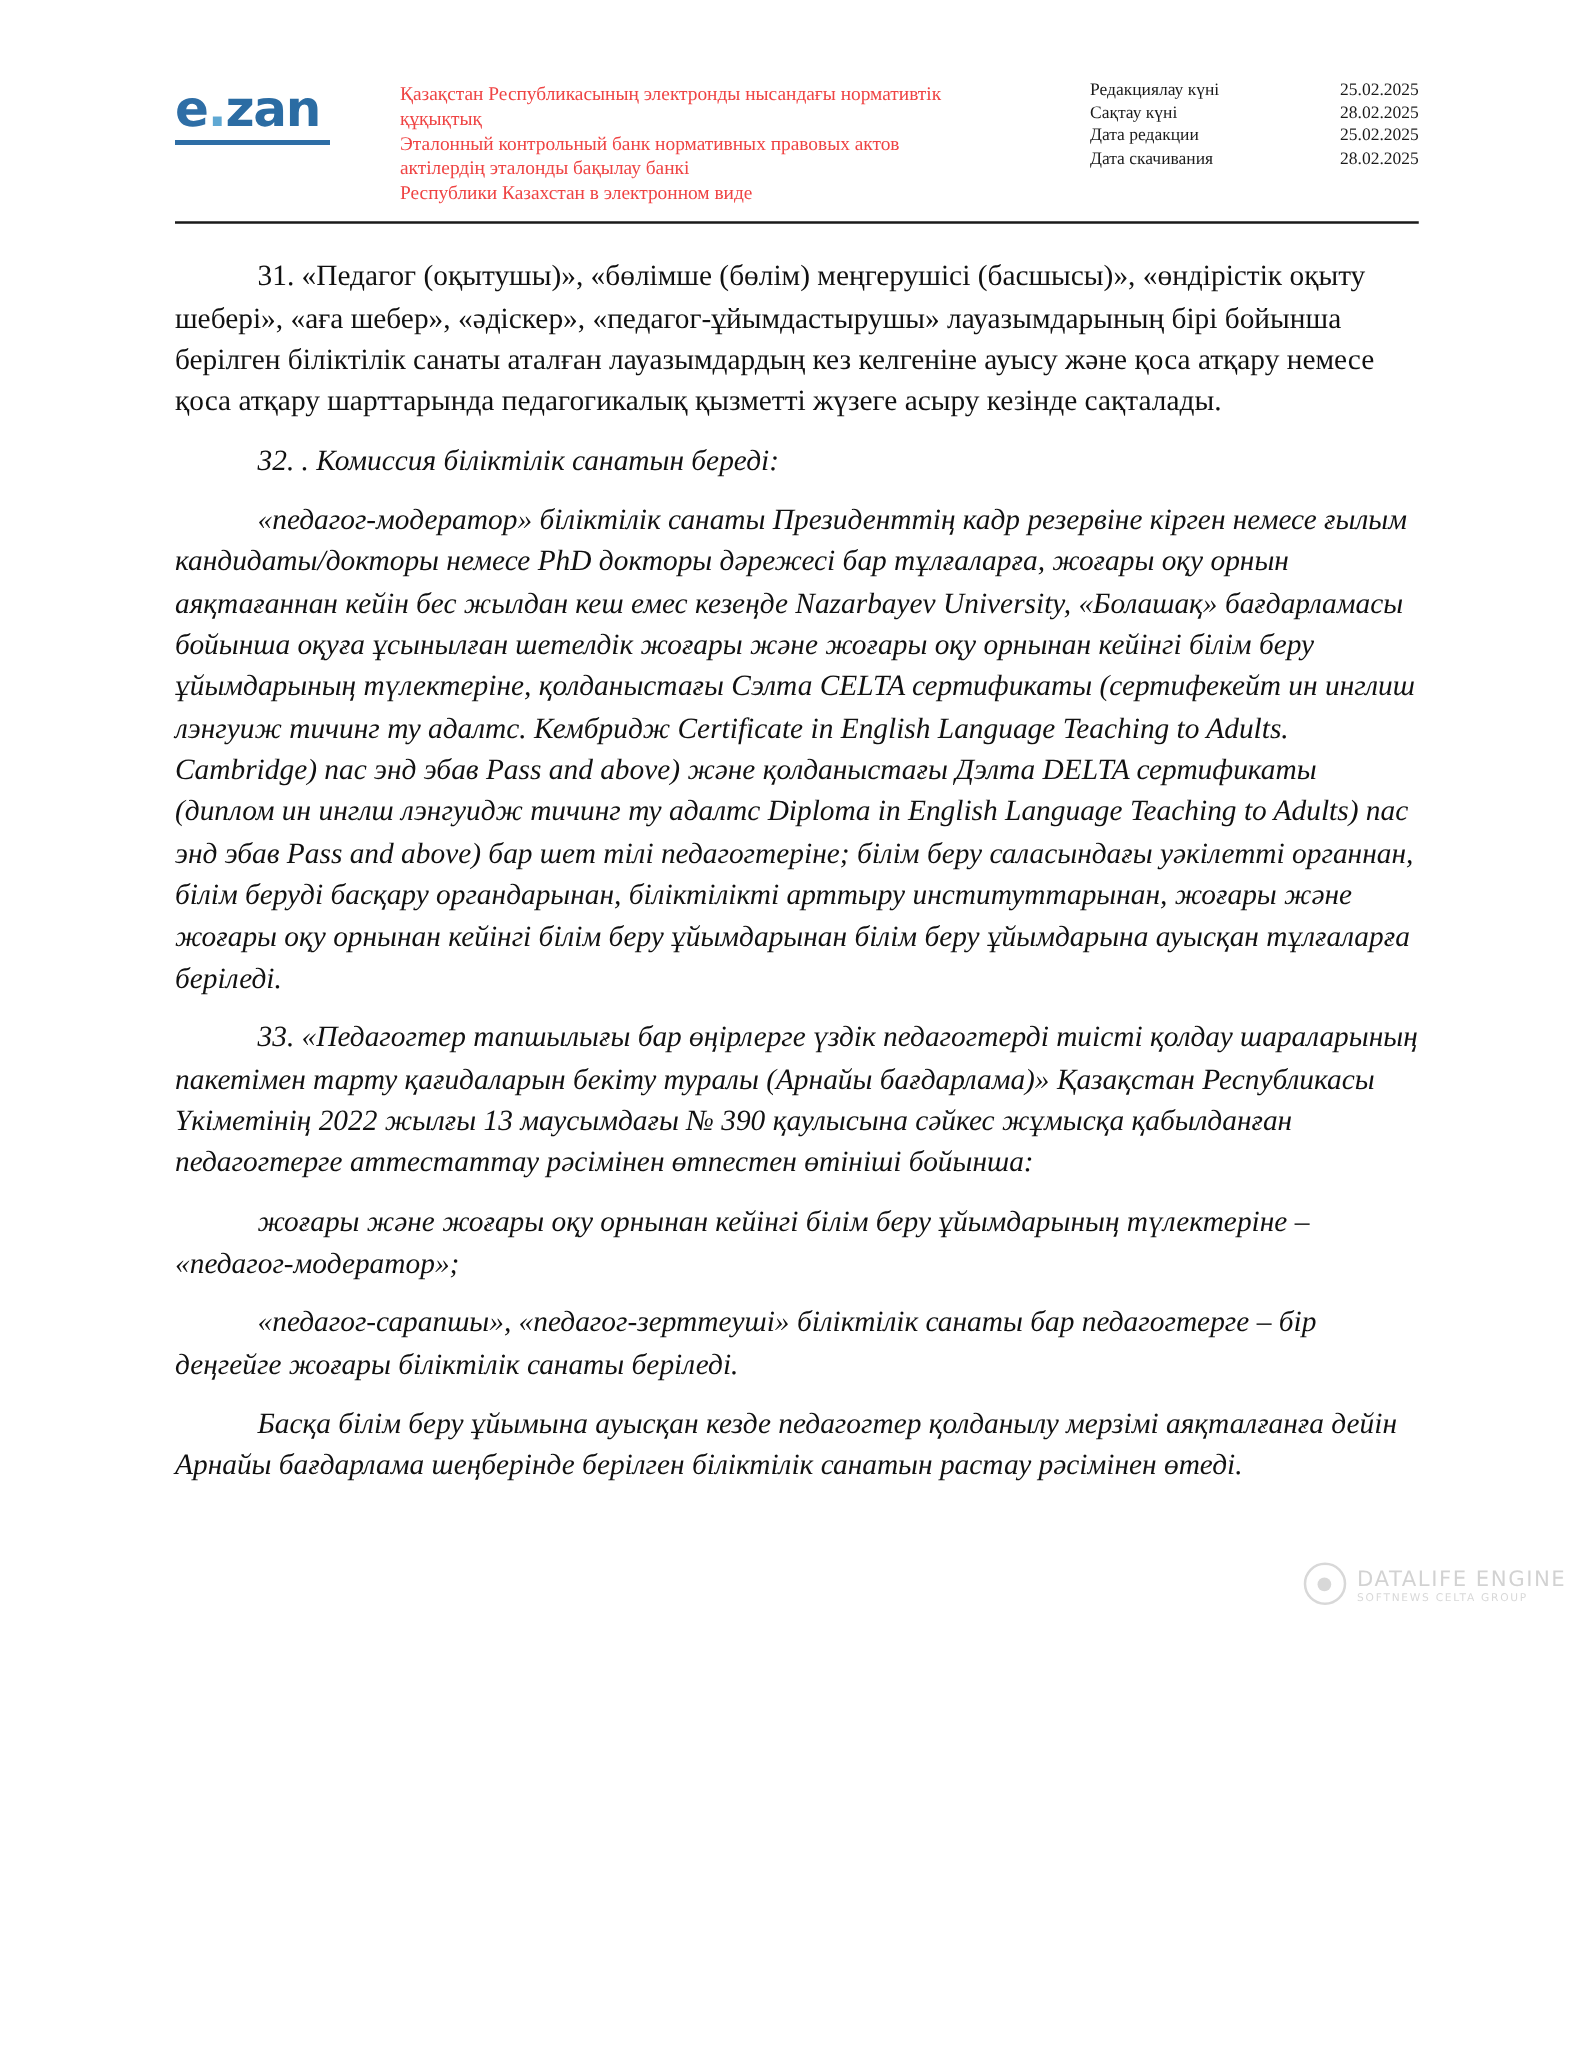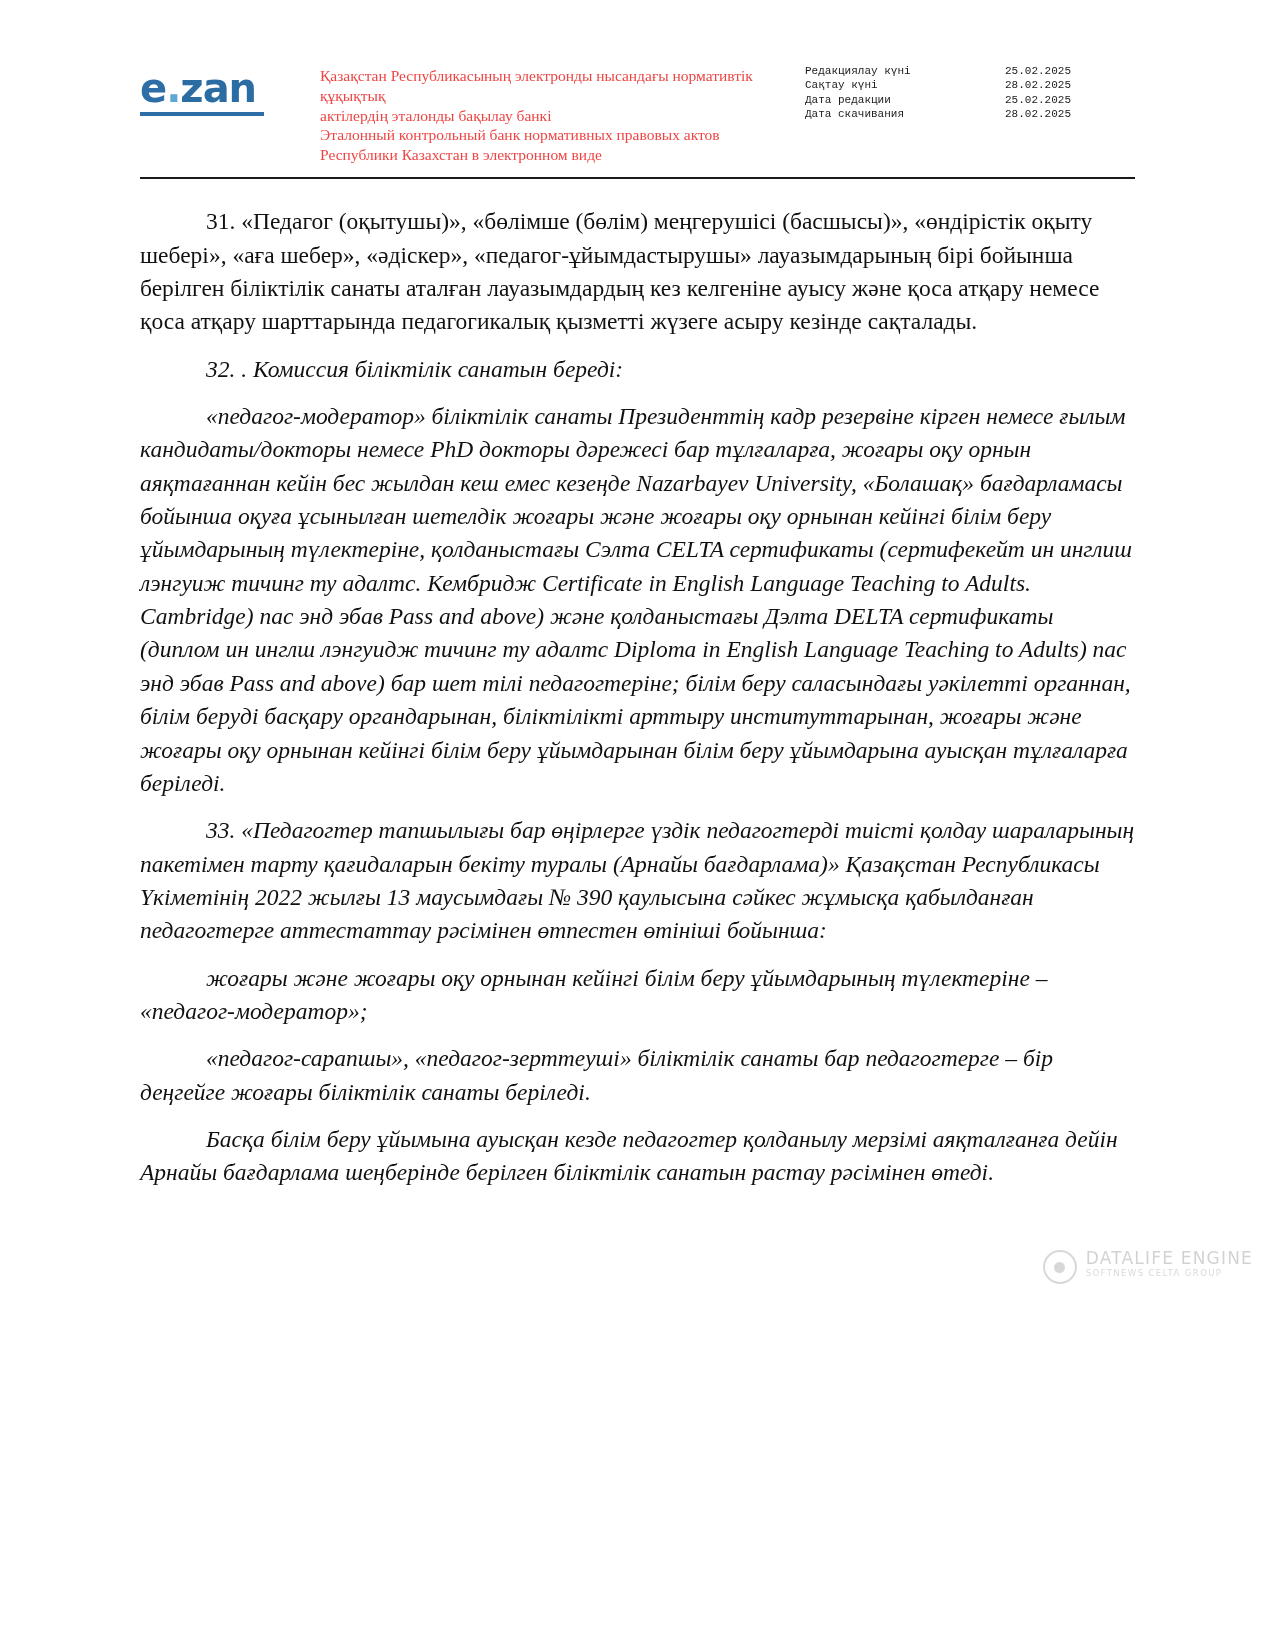--- a/index.html
+++ b/index.html
@@ -70,24 +70,24 @@
     line-height: 1.28;
     color: #ef4444;
   }
 
   .header-right {
     flex: 0 0 330px;
     padding-top: 12px;
   }
   .meta-row {
     display: flex;
-    justify-content: flex-start;
-    font-size: 11px;
+    justify-content: flex-end;
+    font-size: 14px;
     line-height: 1.3;
-    font-family: Liberation Mono, monospace;
+    font-family: Liberation Serif, serif;
   }
   .meta-label {
     flex: 0 0 200px;
     white-space: nowrap;
   }
   .meta-value {
     flex: 0 0 auto;
     white-space: nowrap;
   }
 
@@ -116,21 +116,21 @@
     margin-top: 14px;
     font-style: italic;
   }
 
   
   .watermark {
     position: absolute;
     right: 22px;
     bottom: 18px;
     display: flex;
-    align-items: flex-start;
+    align-items: flex-end;
     gap: 9px;
     opacity: 0.38;
   }
   .wm-icon {
     width: 30px;
     height: 30px;
     border-radius: 50%;
     border: 2.5px solid #9a9a9a;
     position: relative;
     flex: 0 0 30px;
@@ -169,22 +169,22 @@
 
   <div class="header">
 
     <div class="logo">
       <div class="logo-text"><span>e</span><span class="dot">.</span><span class="zan">zan</span></div>
       <div class="logo-underline"></div>
     </div>
 
     <div class="header-center">
       <p>Қазақстан Республикасының электронды нысандағы нормативтік құқықтық</p>
+      <p>Эталонный контрольный банк нормативных правовых актов</p>
       <p>актілердің эталонды бақылау банкі</p>
-      <p>Эталонный контрольный банк нормативных правовых актов</p>
       <p>Республики Казахстан в электронном виде</p>
     </div>
 
     <div class="header-right">
       <div class="meta-row">
         <span class="meta-label">Редакциялау күні</span>
         <span class="meta-value">25.02.2025</span>
       </div>
       <div class="meta-row">
         <span class="meta-label">Сақтау күні</span>

